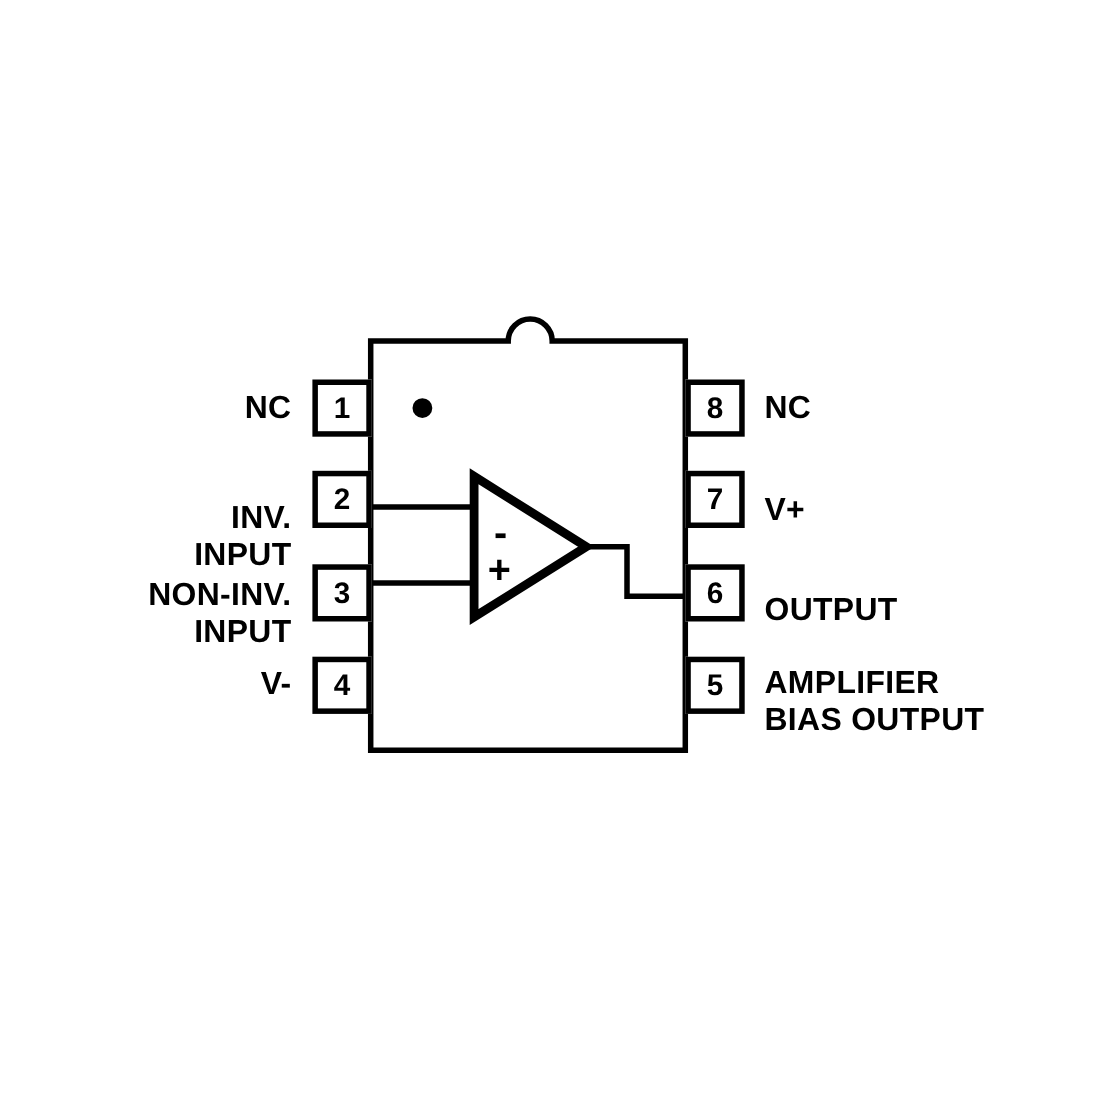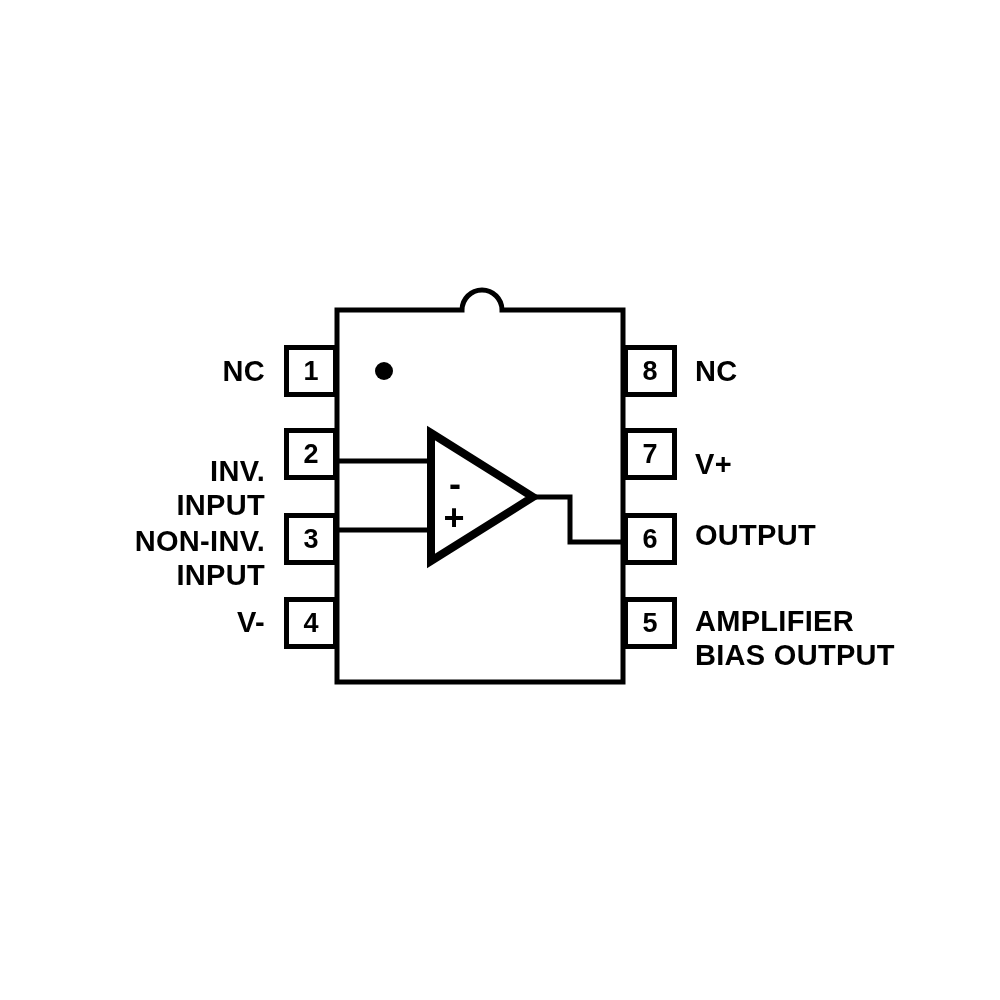--- a/index.html
+++ b/index.html
@@ -106,21 +106,21 @@
   <div class="pin-label left" style="top:605px;">
     <div>V-</div>
   </div>
 
   <div class="pin-label right" style="top:354px;">
     <div>NC</div>
   </div>
   <div class="pin-label right" style="top:447px;">
     <div>V+</div>
   </div>
-  <div class="pin-label right" style="top:518px;">
+  <div class="pin-label right" style="top:538px;">
     <div>OUTPUT</div>
   </div>
   <div class="pin-label right" style="top:604px;">
     <div>AMPLIFIER</div>
     <div>BIAS OUTPUT</div>
   </div>
 
   <div class="opamp-sign" style="left:455px; top:484px;">-</div>
   <div class="opamp-sign" style="left:454px; top:518px;">+</div>
 

